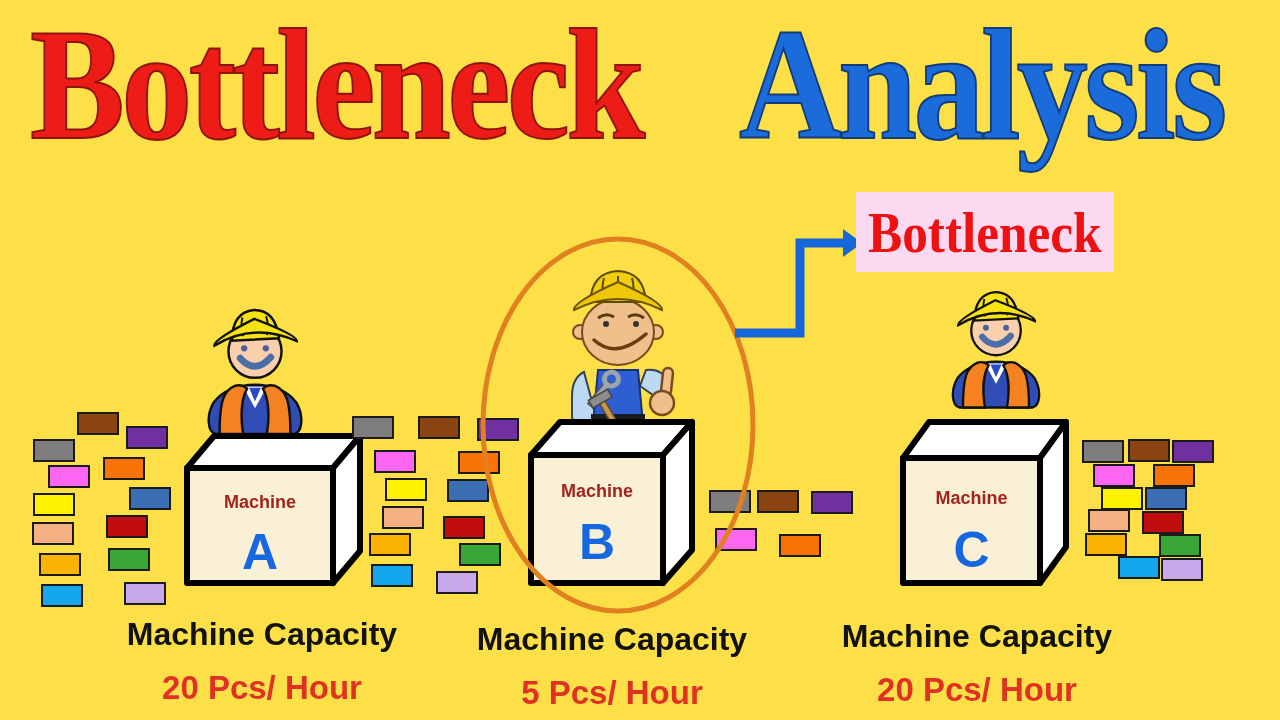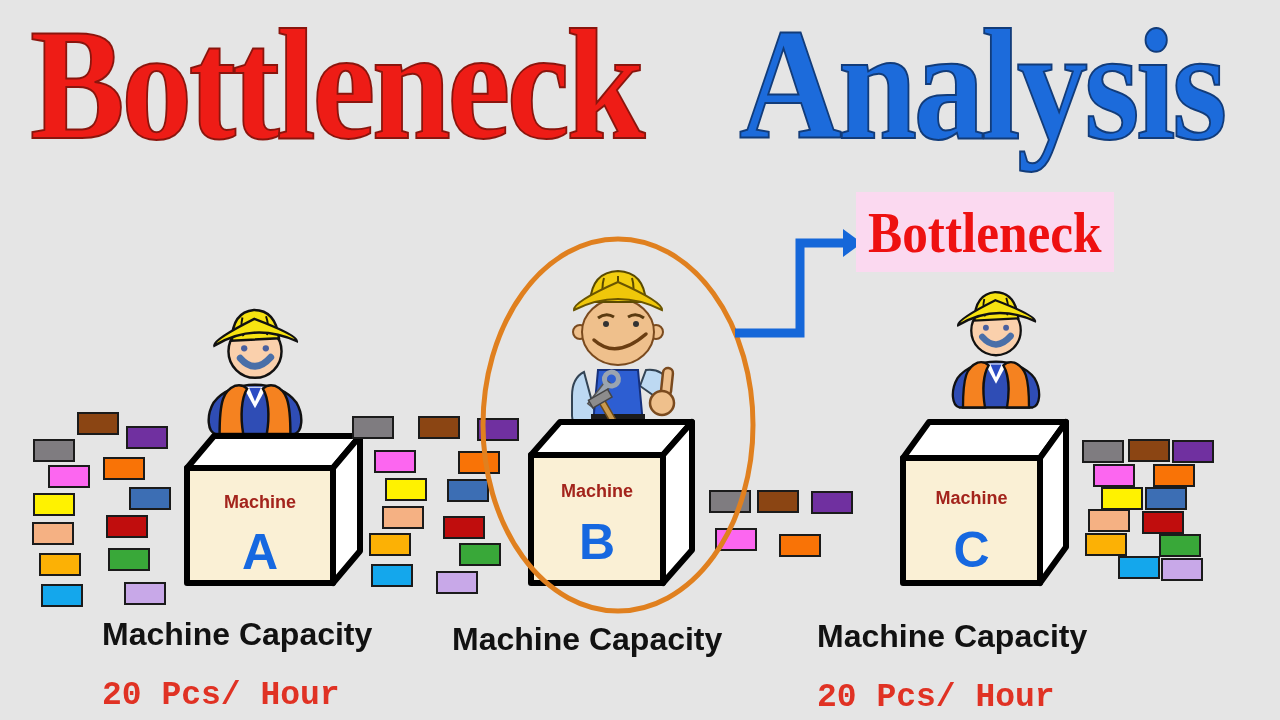--- a/index.html
+++ b/index.html
@@ -1,16 +1,16 @@
 <!DOCTYPE html>
 <html style="--title-red: #ee1c16; --title-blue: #1c6bdb; --label-pink-bg: #fbd9f0; --bottleneck-red: #ee1111; --ellipse-orange: #e0801f; --arrow-blue: #1567d9; --machine-text: #a3241c; --machine-letter: #1668e0; --capacity-black: #121212; --capacity-red: #e03224; --box-face: #faf0d5;"><head>
 <meta charset="utf-8">
 <style>
   html,body{margin:0;padding:0;background:#ffffff;}
-  .stage{position:relative;width:1280px;height:720px;background:#e5e5e5;overflow:hidden;
+  .stage{position:relative;width:1280px;height:720px;background:#fde047;overflow:hidden;
          font-family:"Liberation Sans",sans-serif;}
   .layer{position:absolute;inset:0;}
   svg.layer{pointer-events:none;}
 
   
   .title{position:absolute;left:30px;top:-10px;white-space:nowrap;
          font-family:"Liberation Serif",serif;font-weight:bold;font-size:158px;
          letter-spacing:-4px;line-height:1.2;transform:scaleX(.9);transform-origin:left top;z-index:6;}
   .title .w1{color:var(--title-red);-webkit-text-stroke:2px #8a150d;}
   .title .w2{color:var(--title-blue);-webkit-text-stroke:2px #123c7a;margin-left:108px;}
@@ -20,23 +20,23 @@
            background:var(--label-pink-bg);display:flex;align-items:center;justify-content:center;z-index:6;}
   .callout span{font-family:"Liberation Serif",serif;font-weight:bold;font-size:57px;
                 color:var(--bottleneck-red);transform:scaleX(.9);white-space:nowrap;}
 
   
   .mname,.mletter{position:absolute;text-align:center;font-weight:bold;z-index:3;}
   .mname{font-size:18px;color:var(--machine-text);}
   .mletter{font-size:50px;color:var(--machine-letter);line-height:1;}
 
   
-  .caption{position:absolute;width:320px;text-align:left;font-weight:bold;z-index:3;line-height:1.15;}
+  .caption{position:absolute;width:320px;text-align:center;font-weight:bold;z-index:3;line-height:1.15;}
   .cap1{font-size:32px;color:var(--capacity-black);}
-  .cap2{font-size:33px;color:var(--capacity-red);margin-top:24px;font-family:Liberation Mono, monospace;}
+  .cap2{font-size:33px;color:var(--capacity-red);margin-top:16px;}
 
   
   .block{position:absolute;border:2px solid #1b1b1b;box-sizing:border-box;z-index:4;}
 
   .workers{z-index:1;}
   .boxes{z-index:2;}
   .blocksLayer{z-index:4;}
   .annot{z-index:5;}
   svg.worker{position:absolute;}
 </style>
@@ -195,19 +195,20 @@
     <polyline points="735,333 800,333 800,243 845,243" fill="none" style="stroke:var(--arrow-blue)" stroke-width="9"></polyline>
     <polygon points="843,229 843,257 862,243" style="fill:var(--arrow-blue)"></polygon>
   </svg>
 
   <div class="caption" style="left:102px;top:616px">
     <div class="cap1">Machine Capacity</div>
     <div class="cap2">20 Pcs/ Hour</div>
   </div>
   <div class="caption" style="left:452px;top:621px">
     <div class="cap1">Machine Capacity</div>
+    <div class="cap2">5 Pcs/ Hour</div>
   </div>
   <div class="caption" style="left:817px;top:618px">
     <div class="cap1">Machine Capacity</div>
     <div class="cap2">20 Pcs/ Hour</div>
   </div>
 
 </div>
 
 </body></html>

